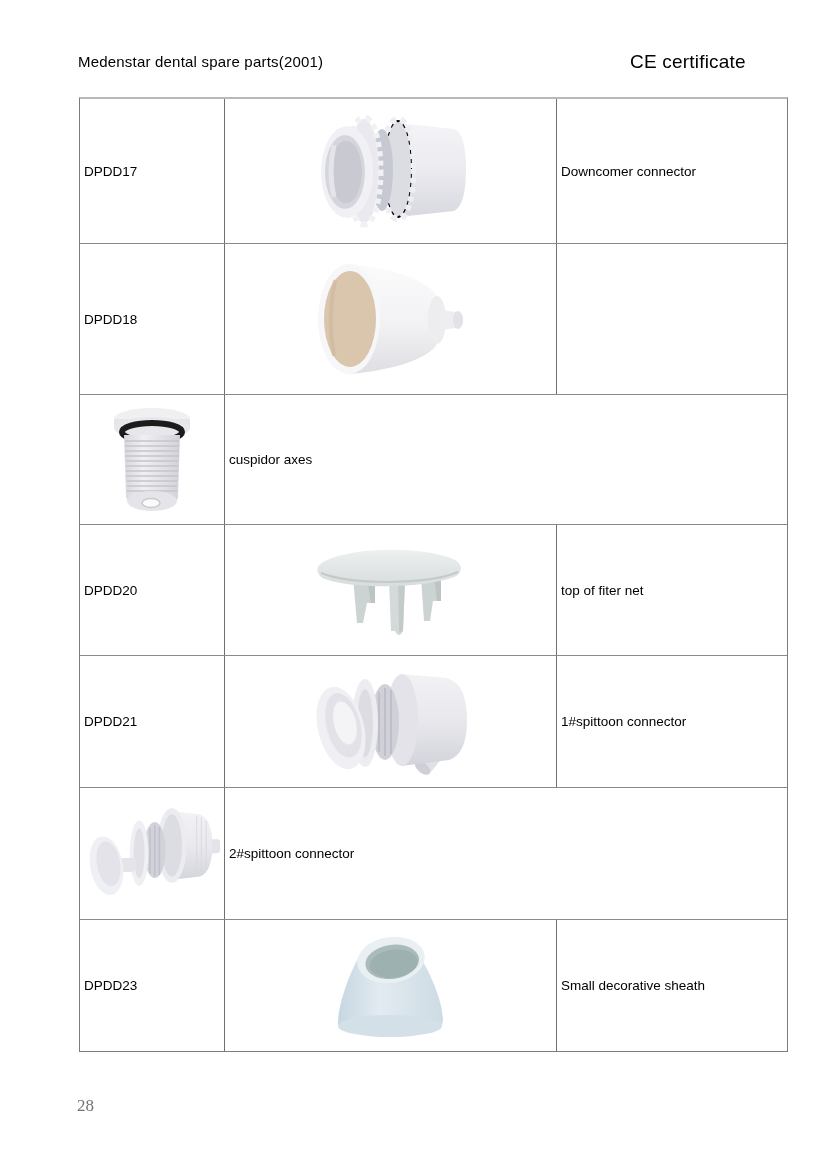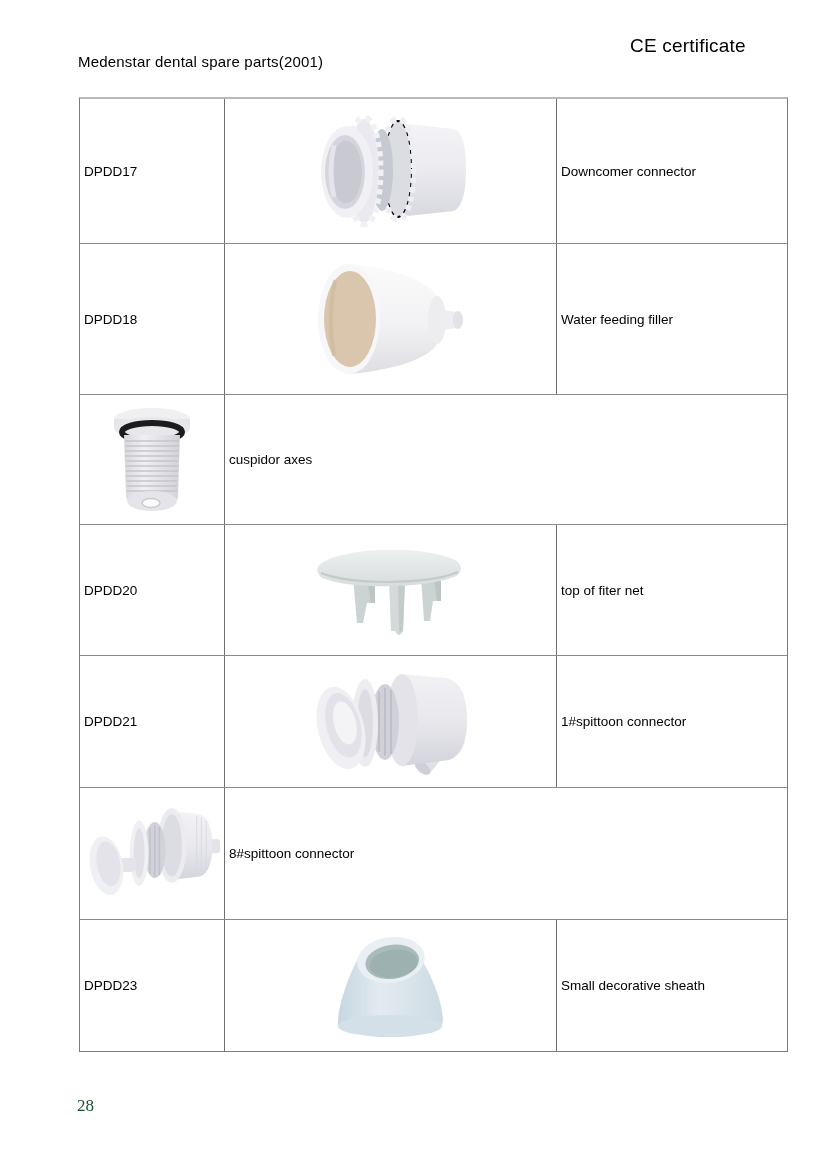--- a/index.html
+++ b/index.html
@@ -9,21 +9,21 @@
     background:#ffffff;
     font-family:"Liberation Sans", sans-serif;
     color:#000;
     overflow:hidden;
   }
   .hdr-left{
     position:absolute;left:78px;top:53px;
     font-size:15px;letter-spacing:0.2px;
   }
   .hdr-right{
-    position:absolute;left:630px;top:35px;
+    position:absolute;left:630px;top:51px;
     font-size:19px;letter-spacing:0.2px;text-align:center;
   }
   .parts-table{
     position:absolute;left:79px;top:97px;
     width:709px;
     border:1px solid #7c7c7c;
     border-top:2px solid #b9b9b9;
     box-sizing:border-box;
   }
   .trow{
@@ -39,21 +39,21 @@
     display:flex;align-items:center;
     box-sizing:border-box;
     overflow:hidden;
   }
   .cell-code{border-right:1px solid #6f6f6f;padding-left:4px;font-size:13.5px;text-align:right;}
   .cell-img{border-right:1px solid #6f6f6f;justify-content:center;}
   .cell-desc{padding-left:4px;font-size:13.5px;text-align:center;}
   .pagenum{
     position:absolute;left:77px;top:1096px;
     font-family:"Liberation Serif", serif;
-    font-size:17px;color:#14532d;
+    font-size:17px;color:#737373;
   }
   svg{display:block;}
 </style>
 </head>
 <body>
 
 <div class="page">
 
   <div class="hdr-left">Medenstar dental spare parts(2001)</div>
   <div class="hdr-right">CE certificate</div>
@@ -99,21 +99,20 @@
           </defs>
           <path d="M48,14 C95,18 128,32 136,46 L136,94 C128,108 95,120 48,124 Z" fill="url(#g2a)"></path>
           <ellipse cx="136" cy="70" rx="9" ry="24" fill="#ededf0"></ellipse>
           <path d="M140,60 L156,62 Q162,63 162,70 Q162,77 156,78 L140,80 Z" fill="#eeeef1"></path>
           <ellipse cx="157" cy="70" rx="5" ry="9" fill="#e2e2e7"></ellipse>
           <ellipse cx="48" cy="69" rx="31" ry="55" fill="#f7f7f9"></ellipse>
           <ellipse cx="49" cy="69" rx="26" ry="48" fill="#d9c6ad"></ellipse>
           <path d="M34,30 Q26,68 33,106" stroke="#cdb89c" stroke-width="4" fill="none" opacity="0.6"></path>
         </svg>
       </div>
-      <div class="cell cell-desc">Water feeding filler</div>
     </div>
 
     <div class="trow r3">
       <div class="cell cell-img">
         <svg width="120" height="118" viewBox="0 0 120 118">
           <defs>
             <linearGradient id="g3a" x1="0" y1="0" x2="1" y2="0">
               <stop offset="0" stop-color="#d7d7dd"></stop>
                 <stop offset="0.35" stop-color="#f0f0f3"></stop>
                 <stop offset="1" stop-color="#d2d2d9"></stop>
@@ -243,21 +242,21 @@
           <ellipse cx="76" cy="60" rx="7" ry="32" fill="#e0e0e6"></ellipse>
 
           <rect x="36" y="66" width="36" height="18" rx="6" fill="#e4e4ea"></rect>
 
           <g transform="rotate(-10 34 76)">
             <ellipse cx="34" cy="76" rx="21" ry="38" fill="#eff0f3"></ellipse>
             <ellipse cx="37" cy="74" rx="15" ry="29" fill="#e3e3e9"></ellipse>
           </g>
         </svg>
       </div>
-      <div class="cell cell-desc">8#spittoon connector</div>
+      <div class="cell cell-desc">2#spittoon connector</div>
     </div>
 
     <div class="trow r7">
       <div class="cell cell-code">DPDD23</div>
       <div class="cell cell-img">
         <svg width="150" height="118" viewBox="0 0 150 118">
           <defs>
             <linearGradient id="g7a" x1="0" y1="0" x2="1" y2="0">
               <stop offset="0" stop-color="#c6d6e0"></stop>
                 <stop offset="0.4" stop-color="#e2ebf1"></stop>

